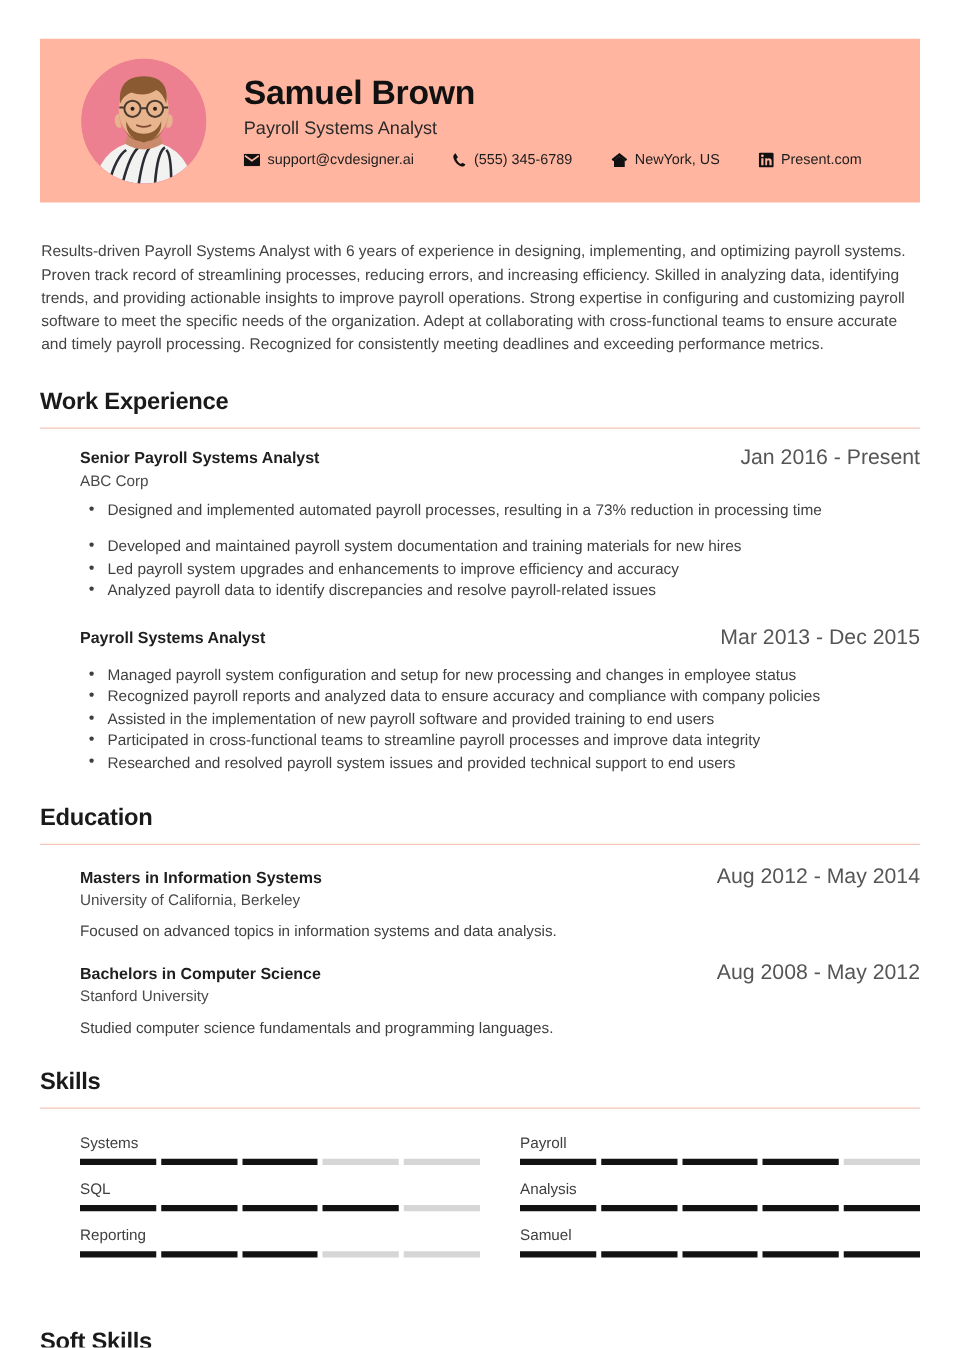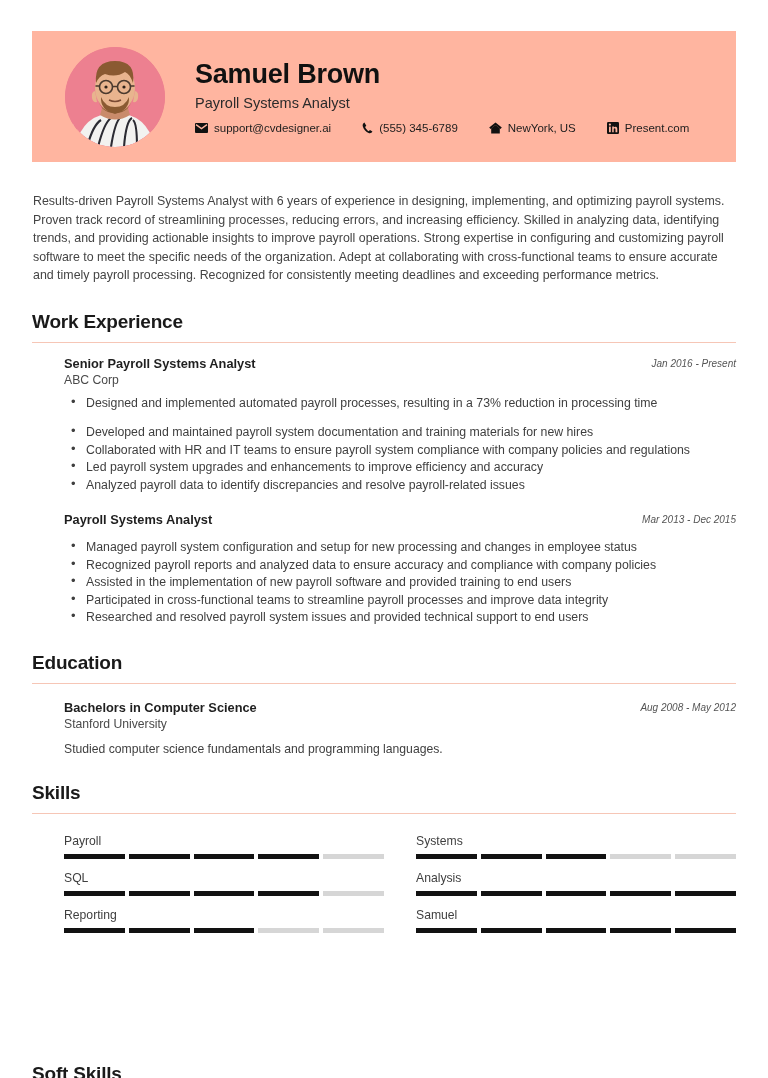--- a/index.html
+++ b/index.html
@@ -56,21 +56,21 @@
   .section { margin: 0 32px; }
   .section-title {
     font-size: 19px; font-weight: bold; color: #1a1a1a;
     margin-top: 26px; letter-spacing: -0.2px;
   }
   .rule { height: 1px; background: #F6C6B6; margin-top: 9px; }
 
   .entry { margin: 13px 0 0 32px; }
   .entry-head { display: flex; justify-content: space-between; align-items: center; }
   .entry-title { font-size: 12.8px; font-weight: bold; color: #1f1f1f; }
-  .entry-date { font-size: 10px; color: #555; white-space: nowrap; padding-left: 12px; font-style: italic; }
+  .entry-date { font-size: 17px; color: #555; white-space: nowrap; padding-left: 12px; }
   .entry-sub { font-size: 12.2px; color: #4a4a4a; margin-top: 2px; }
   .entry-desc { font-size: 12.2px; color: #3f3f3f; margin-top: 11px; }
 
   ul.bullets { list-style: none; margin-top: 8px; }
   ul.bullets li {
     position: relative; padding-left: 22px;
     font-size: 12.3px; line-height: 16.5px; color: #3f3f3f; margin-top: 1px;
   }
   ul.bullets li::before {
     content: "\2022"; position: absolute; left: 7px; top: -1px;
@@ -199,21 +199,20 @@
 
       <div class="entry">
         <div class="entry-head">
           <div class="entry-title">Senior Payroll Systems Analyst</div>
           <div class="entry-date">Jan 2016 - Present</div>
         </div>
         <div class="entry-sub">ABC Corp</div>
         <ul class="bullets">
           <li>Designed and implemented automated payroll processes, resulting in a 73% reduction in processing time</li>
           <li class="gap">Developed and maintained payroll system documentation and training materials for new hires</li>
-          <li>Collaborated with HR and IT teams to ensure payroll system compliance with company policies and regulations</li>
           <li>Led payroll system upgrades and enhancements to improve efficiency and accuracy</li>
           <li>Analyzed payroll data to identify discrepancies and resolve payroll-related issues</li>
         </ul>
       </div>
 
       <div class="entry" style="margin-top:19px">
         <div class="entry-head">
           <div class="entry-title">Payroll Systems Analyst</div>
           <div class="entry-date">Mar 2013 - Dec 2015</div>
         </div>
@@ -224,52 +223,60 @@
           <li>Participated in cross-functional teams to streamline payroll processes and improve data integrity</li>
           <li>Researched and resolved payroll system issues and provided technical support to end users</li>
         </ul>
       </div>
     </div>
 
     <div class="section" style="margin-top:10px">
       <div class="section-title">Education</div>
       <div class="rule"></div>
 
+      <div class="entry" style="margin-top:15px">
+        <div class="entry-head">
+          <div class="entry-title">Masters in Information Systems</div>
+          <div class="entry-date">Aug 2012 - May 2014</div>
+        </div>
+        <div class="entry-sub">University of California, Berkeley</div>
+        <div class="entry-desc">Focused on advanced topics in information systems and data analysis.</div>
+      </div>
 
       <div class="entry" style="margin-top:16px">
         <div class="entry-head">
           <div class="entry-title">Bachelors in Computer Science</div>
           <div class="entry-date">Aug 2008 - May 2012</div>
         </div>
         <div class="entry-sub">Stanford University</div>
         <div class="entry-desc">Studied computer science fundamentals and programming languages.</div>
       </div>
     </div>
 
     <div class="section" style="margin-top:12px">
       <div class="section-title">Skills</div>
       <div class="rule"></div>
       <div class="skills-grid" id="skills-grid">
           <div class="skill">
+            <div class="skill-name">Systems</div>
+            <div class="bar">
+              <div class="seg on"></div>
+              <div class="seg on"></div>
+              <div class="seg on"></div>
+              <div class="seg"></div>
+              <div class="seg"></div>
+            </div>
+          </div>
+          <div class="skill">
             <div class="skill-name">Payroll</div>
             <div class="bar">
               <div class="seg on"></div>
               <div class="seg on"></div>
               <div class="seg on"></div>
               <div class="seg on"></div>
-              <div class="seg"></div>
-            </div>
-          </div>
-          <div class="skill">
-            <div class="skill-name">Systems</div>
-            <div class="bar">
-              <div class="seg on"></div>
-              <div class="seg on"></div>
-              <div class="seg on"></div>
-              <div class="seg"></div>
               <div class="seg"></div>
             </div>
           </div>
           <div class="skill">
             <div class="skill-name">SQL</div>
             <div class="bar">
               <div class="seg on"></div>
               <div class="seg on"></div>
               <div class="seg on"></div>
               <div class="seg on"></div>

